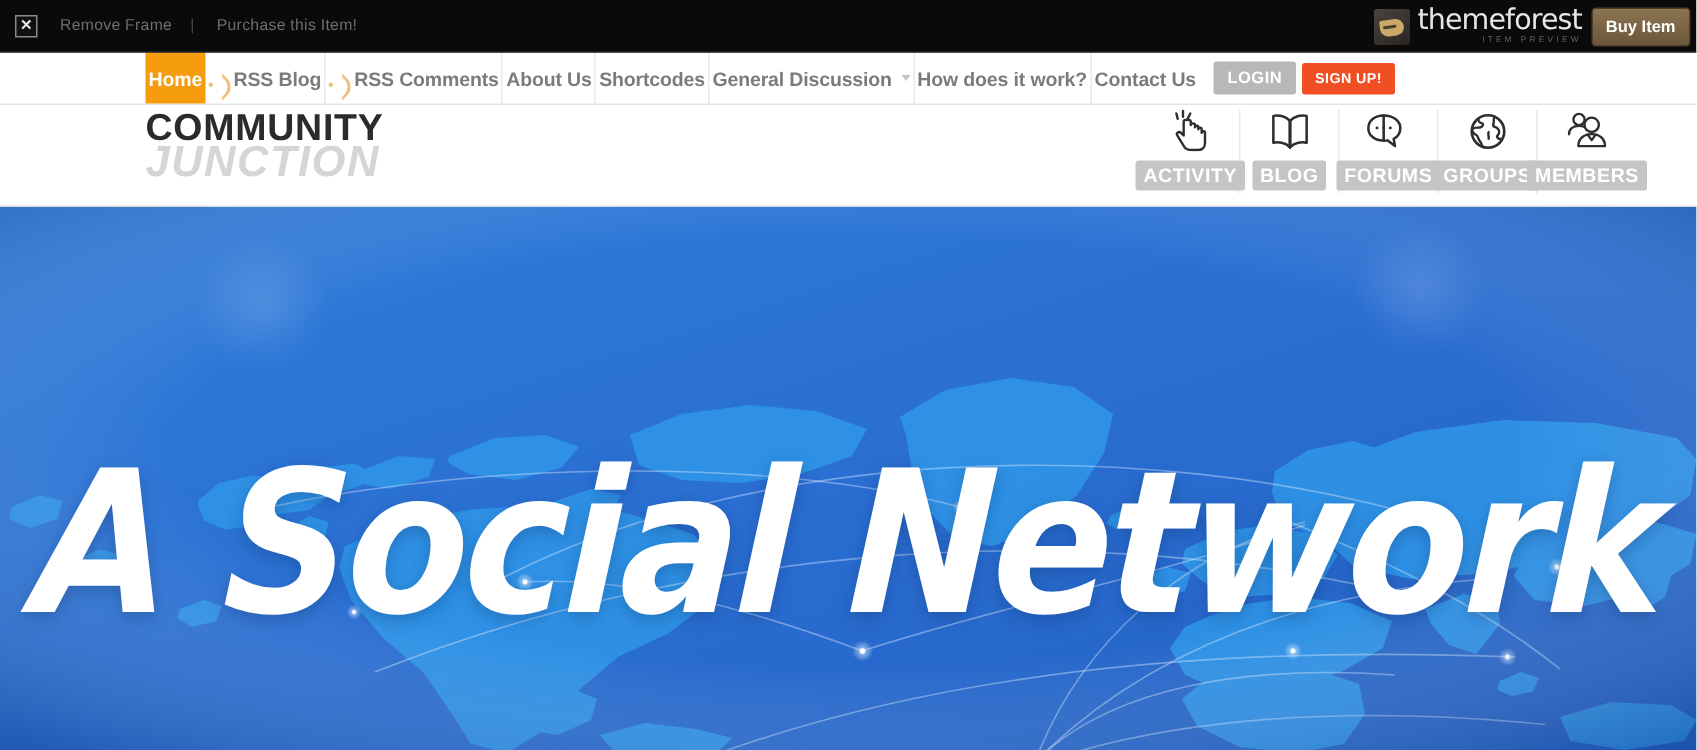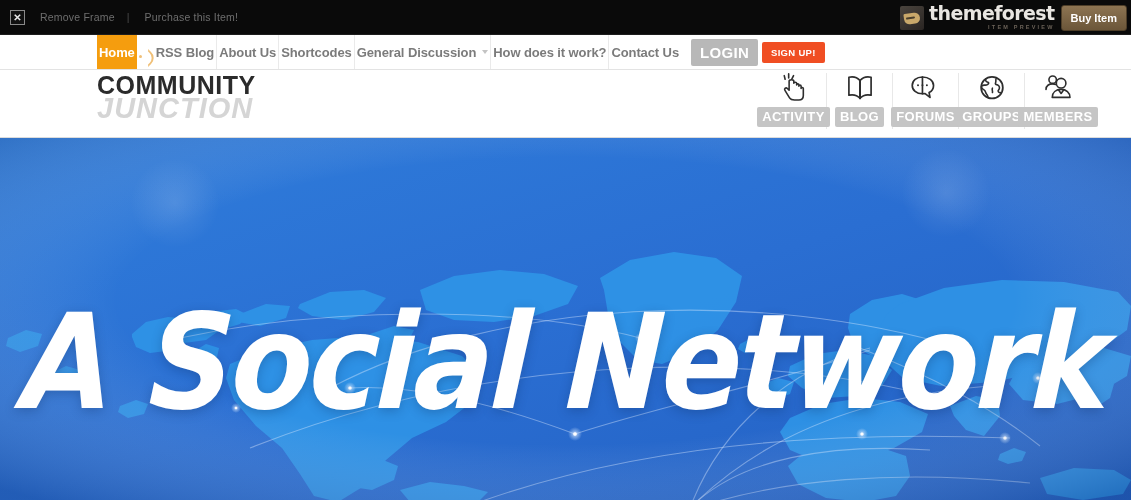--- a/index.html
+++ b/index.html
@@ -64,21 +64,21 @@
   }
   .tf-mark:after {
     content:"";
     position:absolute;
     left:6px; top:11px;
     width:9px; height:2px;
     background:#4a3f2c;
     border-radius:1px;
     transform:rotate(-8deg);
   }
-  .tf-words { display:flex; flex-direction:column; line-height:1;font-weight:bold; }
+  .tf-words { display:flex; flex-direction:column; line-height:1; }
   .tf-name {
     color:#e9e6e2;
     font-size:19px;
     letter-spacing:-0.6px;
     font-family:"DejaVu Sans", sans-serif;
   }
   .tf-sub {
     color:#6b6258;
     font-size:5.5px;
     letter-spacing:2.2px;
@@ -153,21 +153,21 @@
     display:inline-block;
     margin-left:6px;
     width:0;height:0;
     border-left:3px solid transparent;
     border-right:3px solid transparent;
     border-top:4px solid #c3c3c3;
   }
   .nav-auth { display:flex; align-items:center; gap:4px; padding:0 10px; }
   .btn-login {
     background:#b8b8b8; color:#fff;
-    font-size:15px; font-weight:bold;
+    font-size:11px; font-weight:bold;
     padding:5px 9px; border-radius:2px;
     cursor:pointer; letter-spacing:.3px;
   }
   .btn-signup {
     background:#f04e23; color:#fff;
     font-size:9.5px; font-weight:bold;
     padding:5px 9px; border-radius:2px;
     cursor:pointer; letter-spacing:.3px;
   }
 
@@ -284,20 +284,24 @@
   </div>
 </div>
 
 <div class="navbar">
   <div class="nav-item active">
     <span>Home</span>
   </div>
   <div class="nav-item">
     <span class="rss-ico"></span>
     <span>RSS Blog</span>
+  </div>
+  <div class="nav-item">
+    <span class="rss-ico"></span>
+    <span>RSS Comments</span>
   </div>
   <div class="nav-item">
     <span>About Us</span>
   </div>
   <div class="nav-item">
     <span>Shortcodes</span>
   </div>
   <div class="nav-item">
     <span>General Discussion</span>
     <span class="caret"></span>

